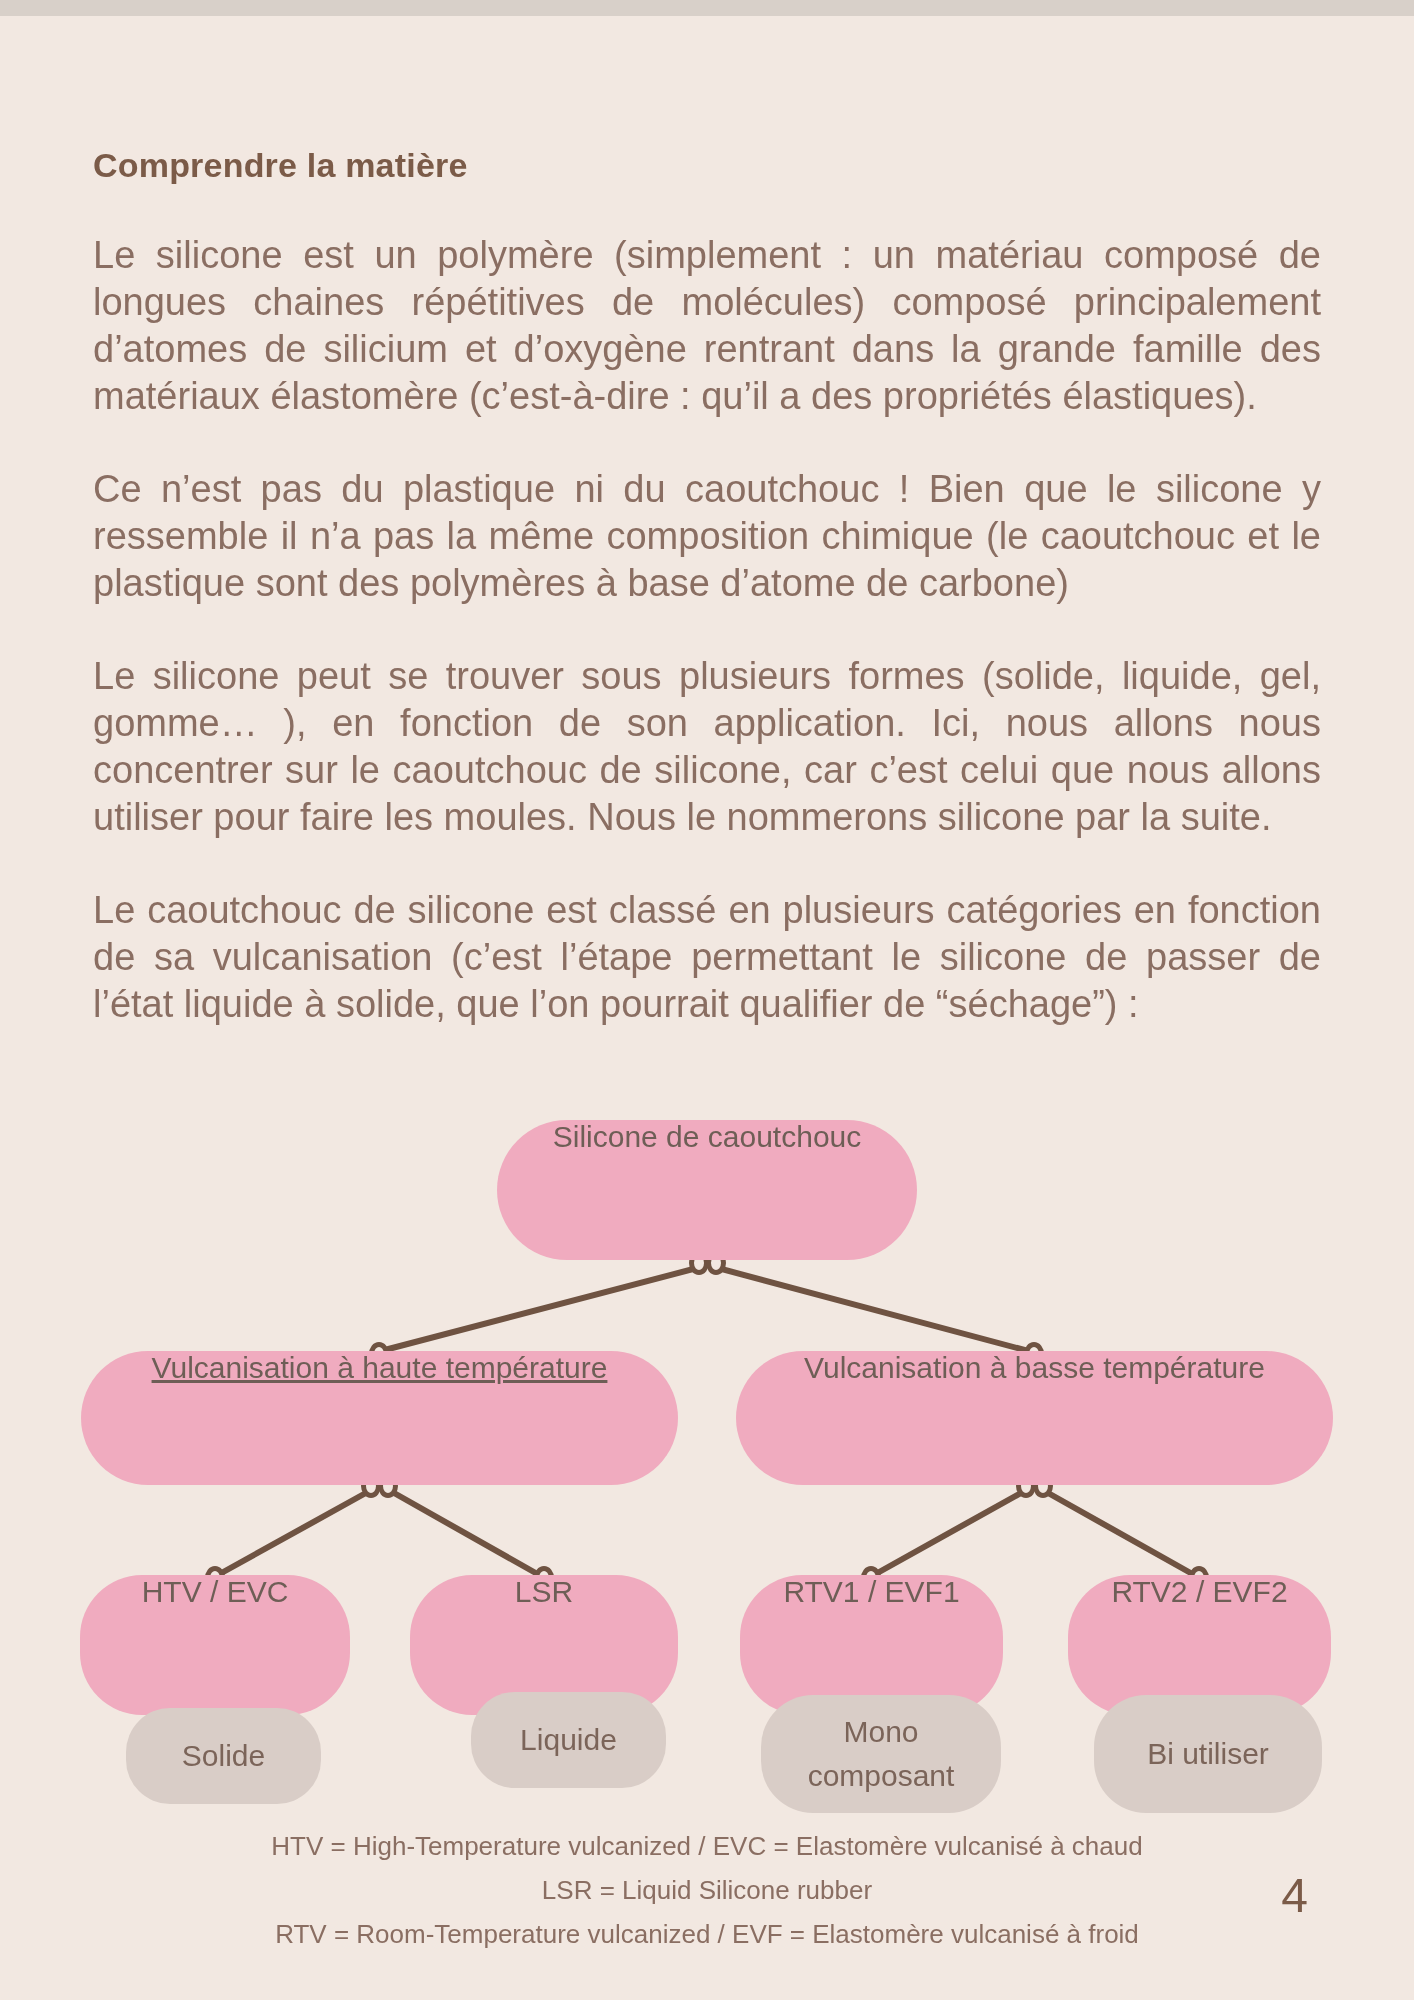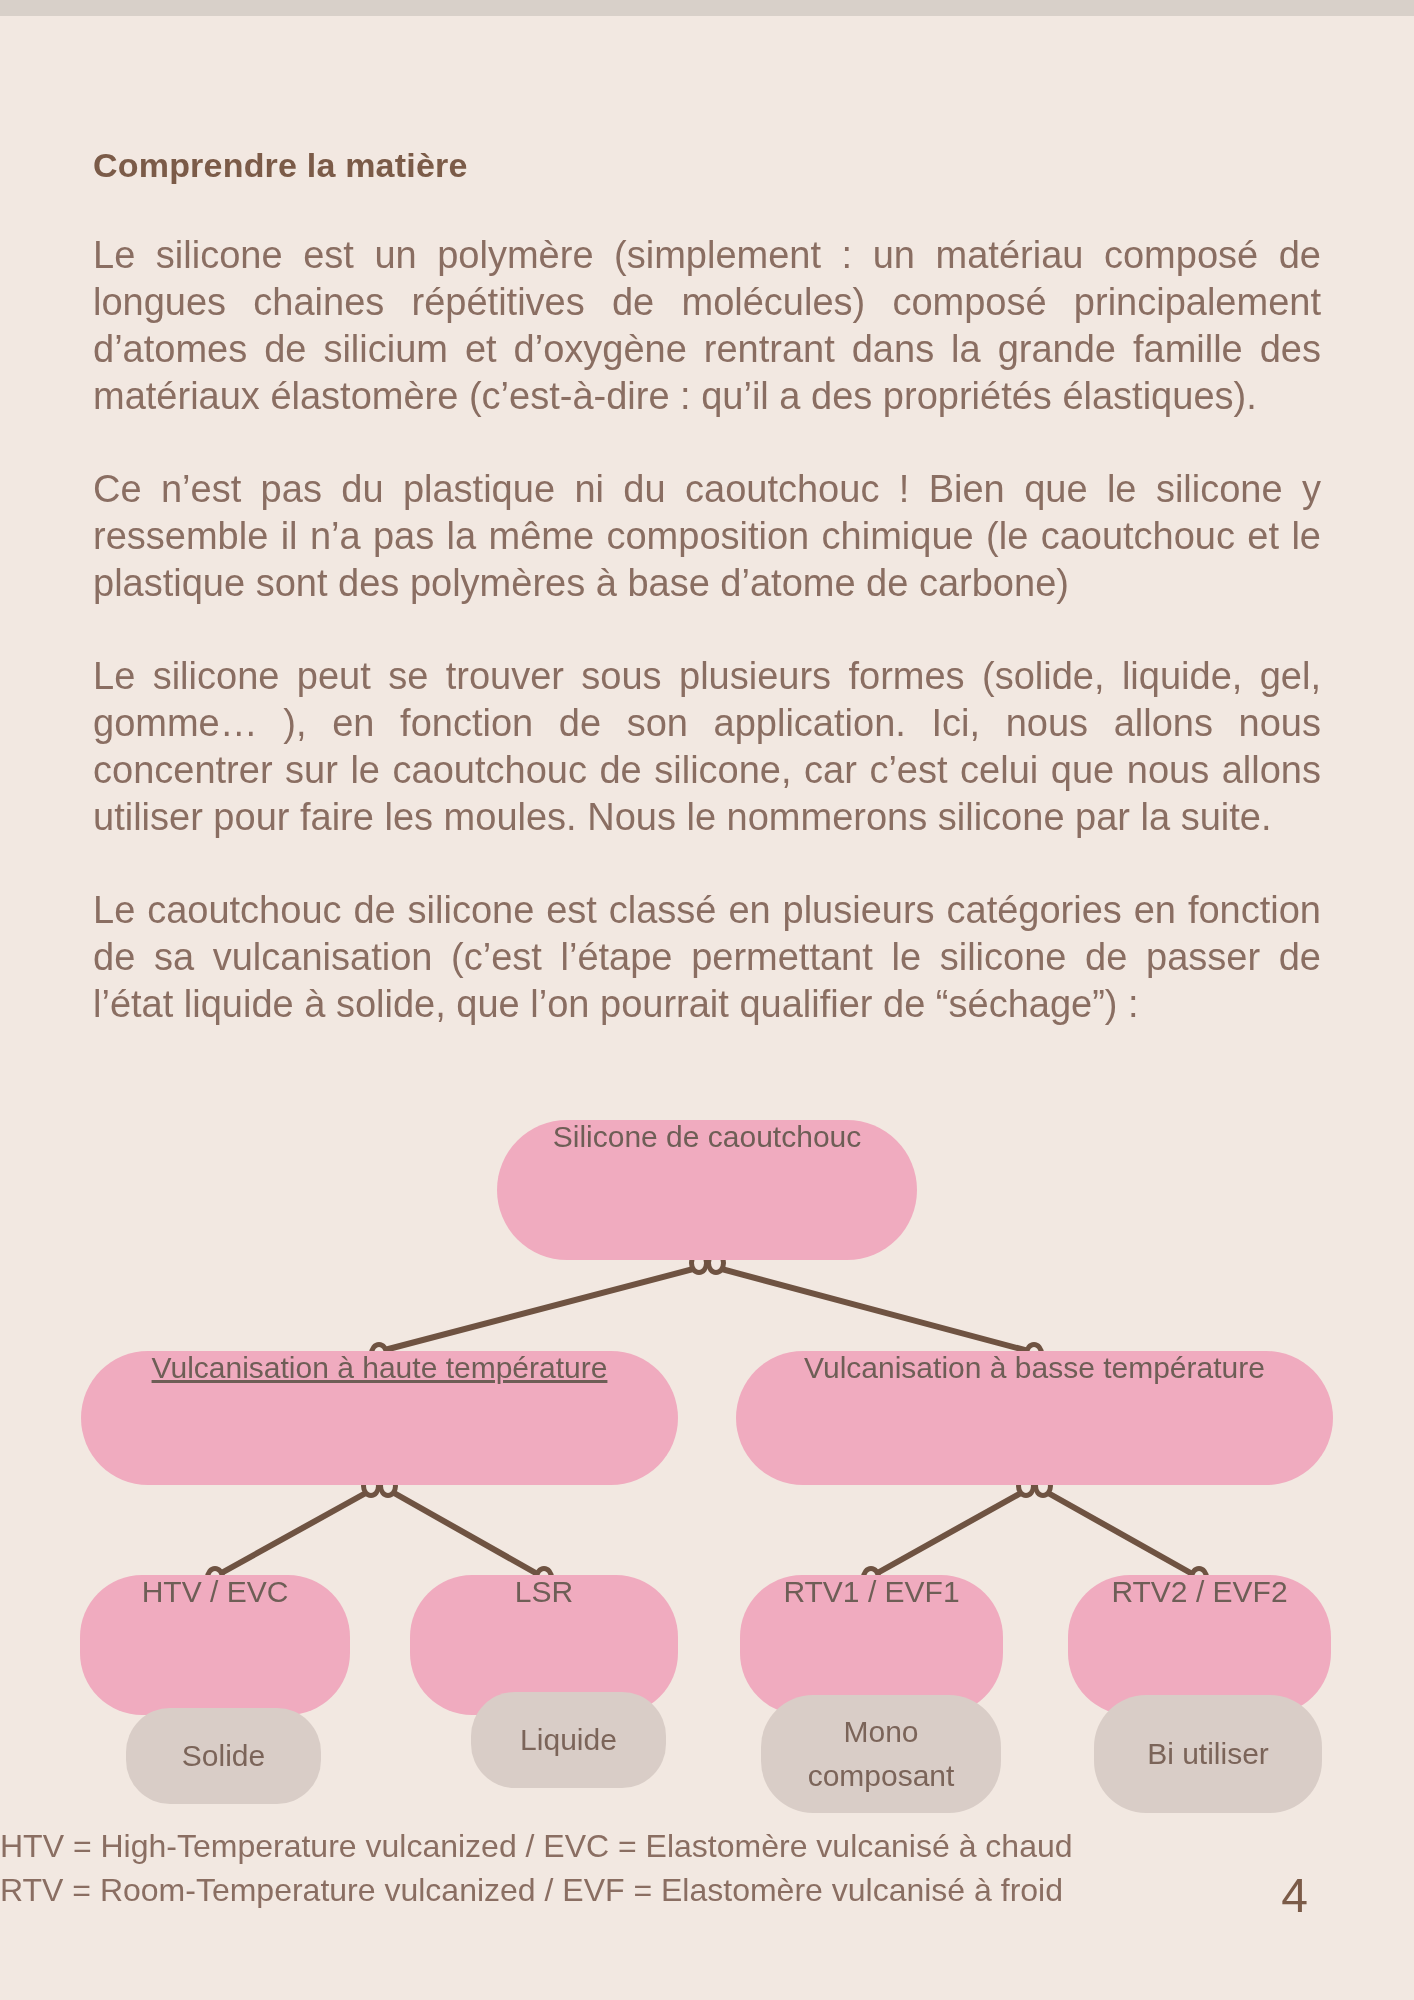--- a/index.html
+++ b/index.html
@@ -43,22 +43,22 @@
   }
   .g-solide {left:126px;  top:613px; width:195px; height:96px;  border-radius:44px;}
   .g-liquide{left:471px;  top:597px; width:195px; height:96px;  border-radius:44px;justify-content:center;}
   .g-mono   {left:761px;  top:600px; width:240px; height:118px; border-radius:52px;}
   .g-bi     {left:1094px; top:600px; width:228px; height:118px; border-radius:52px;}
   .g-mono .lbl, .g-bi .lbl{width:160px;}
   .conn-line{stroke:var(--brown); stroke-width:6; stroke-linecap:round;}
   .conn-ring{fill:var(--bg); stroke:var(--brown); stroke-width:5;}
   
   .legend{
-    margin-top:14px; text-align:left; color:var(--body-text);
-    font-size:32px; line-height:44px;
+    margin-top:14px; text-align:center; color:var(--body-text);
+    font-size:26px; line-height:44px;
   }
   .page-number{
     position:absolute; top:1856px; right:106px;
     font-size:48px; line-height:48px; color:var(--title-text);
   }
 </style>
 </head>
 <body>
 
 <div class="page">
@@ -125,17 +125,18 @@
     <div class="subnode g-mono">
       <span class="lbl">Mono composant</span>
     </div>
     <div class="subnode g-bi">
       <span class="lbl">Bi utiliser</span>
     </div>
   </div>
 
   <div class="legend">
     <div>HTV = High-Temperature vulcanized / EVC = Elastomère vulcanisé à chaud</div>
+    <div>LSR = Liquid Silicone rubber</div>
     <div>RTV = Room-Temperature vulcanized / EVF = Elastomère vulcanisé à froid</div>
   </div>
 
   <div class="page-number">4</div>
 </div>
 
 </body></html>

